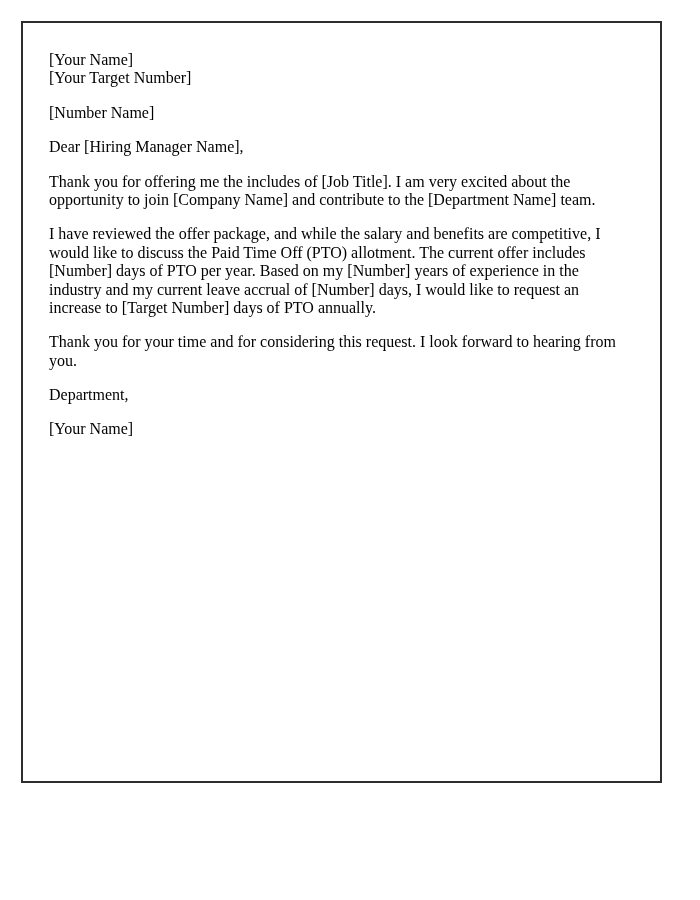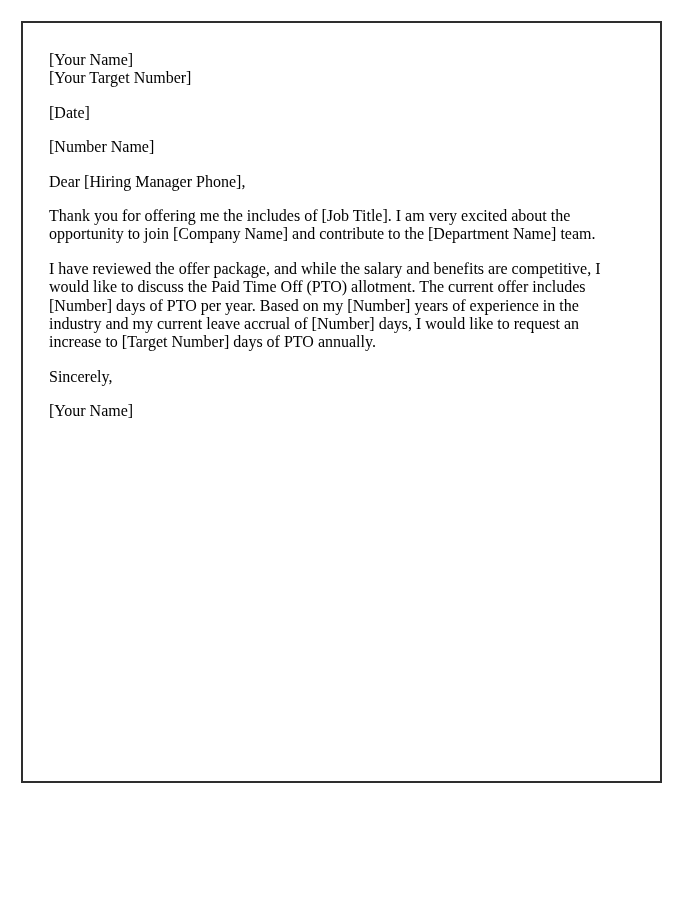--- a/index.html
+++ b/index.html
@@ -48,33 +48,33 @@
 
 <div class="canvas">
   <div class="page">
     <div class="letter">
 
       <p class="para">
         <span class="addr-line">[Your Name]</span>
         <span class="addr-line">[Your Target Number]</span>
       </p>
 
-      <p class="para">[Date]</p>
 
       <p class="para">
         <span class="addr-line">[Number Name]</span>
       </p>
 
-      <p class="para">Dear [Hiring Manager Phone],</p>
+      <p class="para">Dear [Hiring Manager Name],</p>
 
       <p class="para">Thank you for offering me the includes of [Job Title]. I am very excited about the opportunity to join [Company Name] and contribute to the [Department Name] team.</p>
 
       <p class="para">I have reviewed the offer package, and while the salary and benefits are competitive, I would like to discuss the Paid Time Off (PTO) allotment. The current offer includes [Number] days of PTO per year. Based on my [Number] years of experience in the industry and my current leave accrual of [Number] days, I would like to request an increase to [Target Number] days of PTO annually.</p>
 
 
+      <p class="para">Thank you for your time and for considering this request. I look forward to hearing from you.</p>
 
-      <p class="para">Sincerely,</p>
+      <p class="para">Department,</p>
 
       <p class="para">[Your Name]</p>
 
     </div>
   </div>
 </div>
 
 </body></html>

